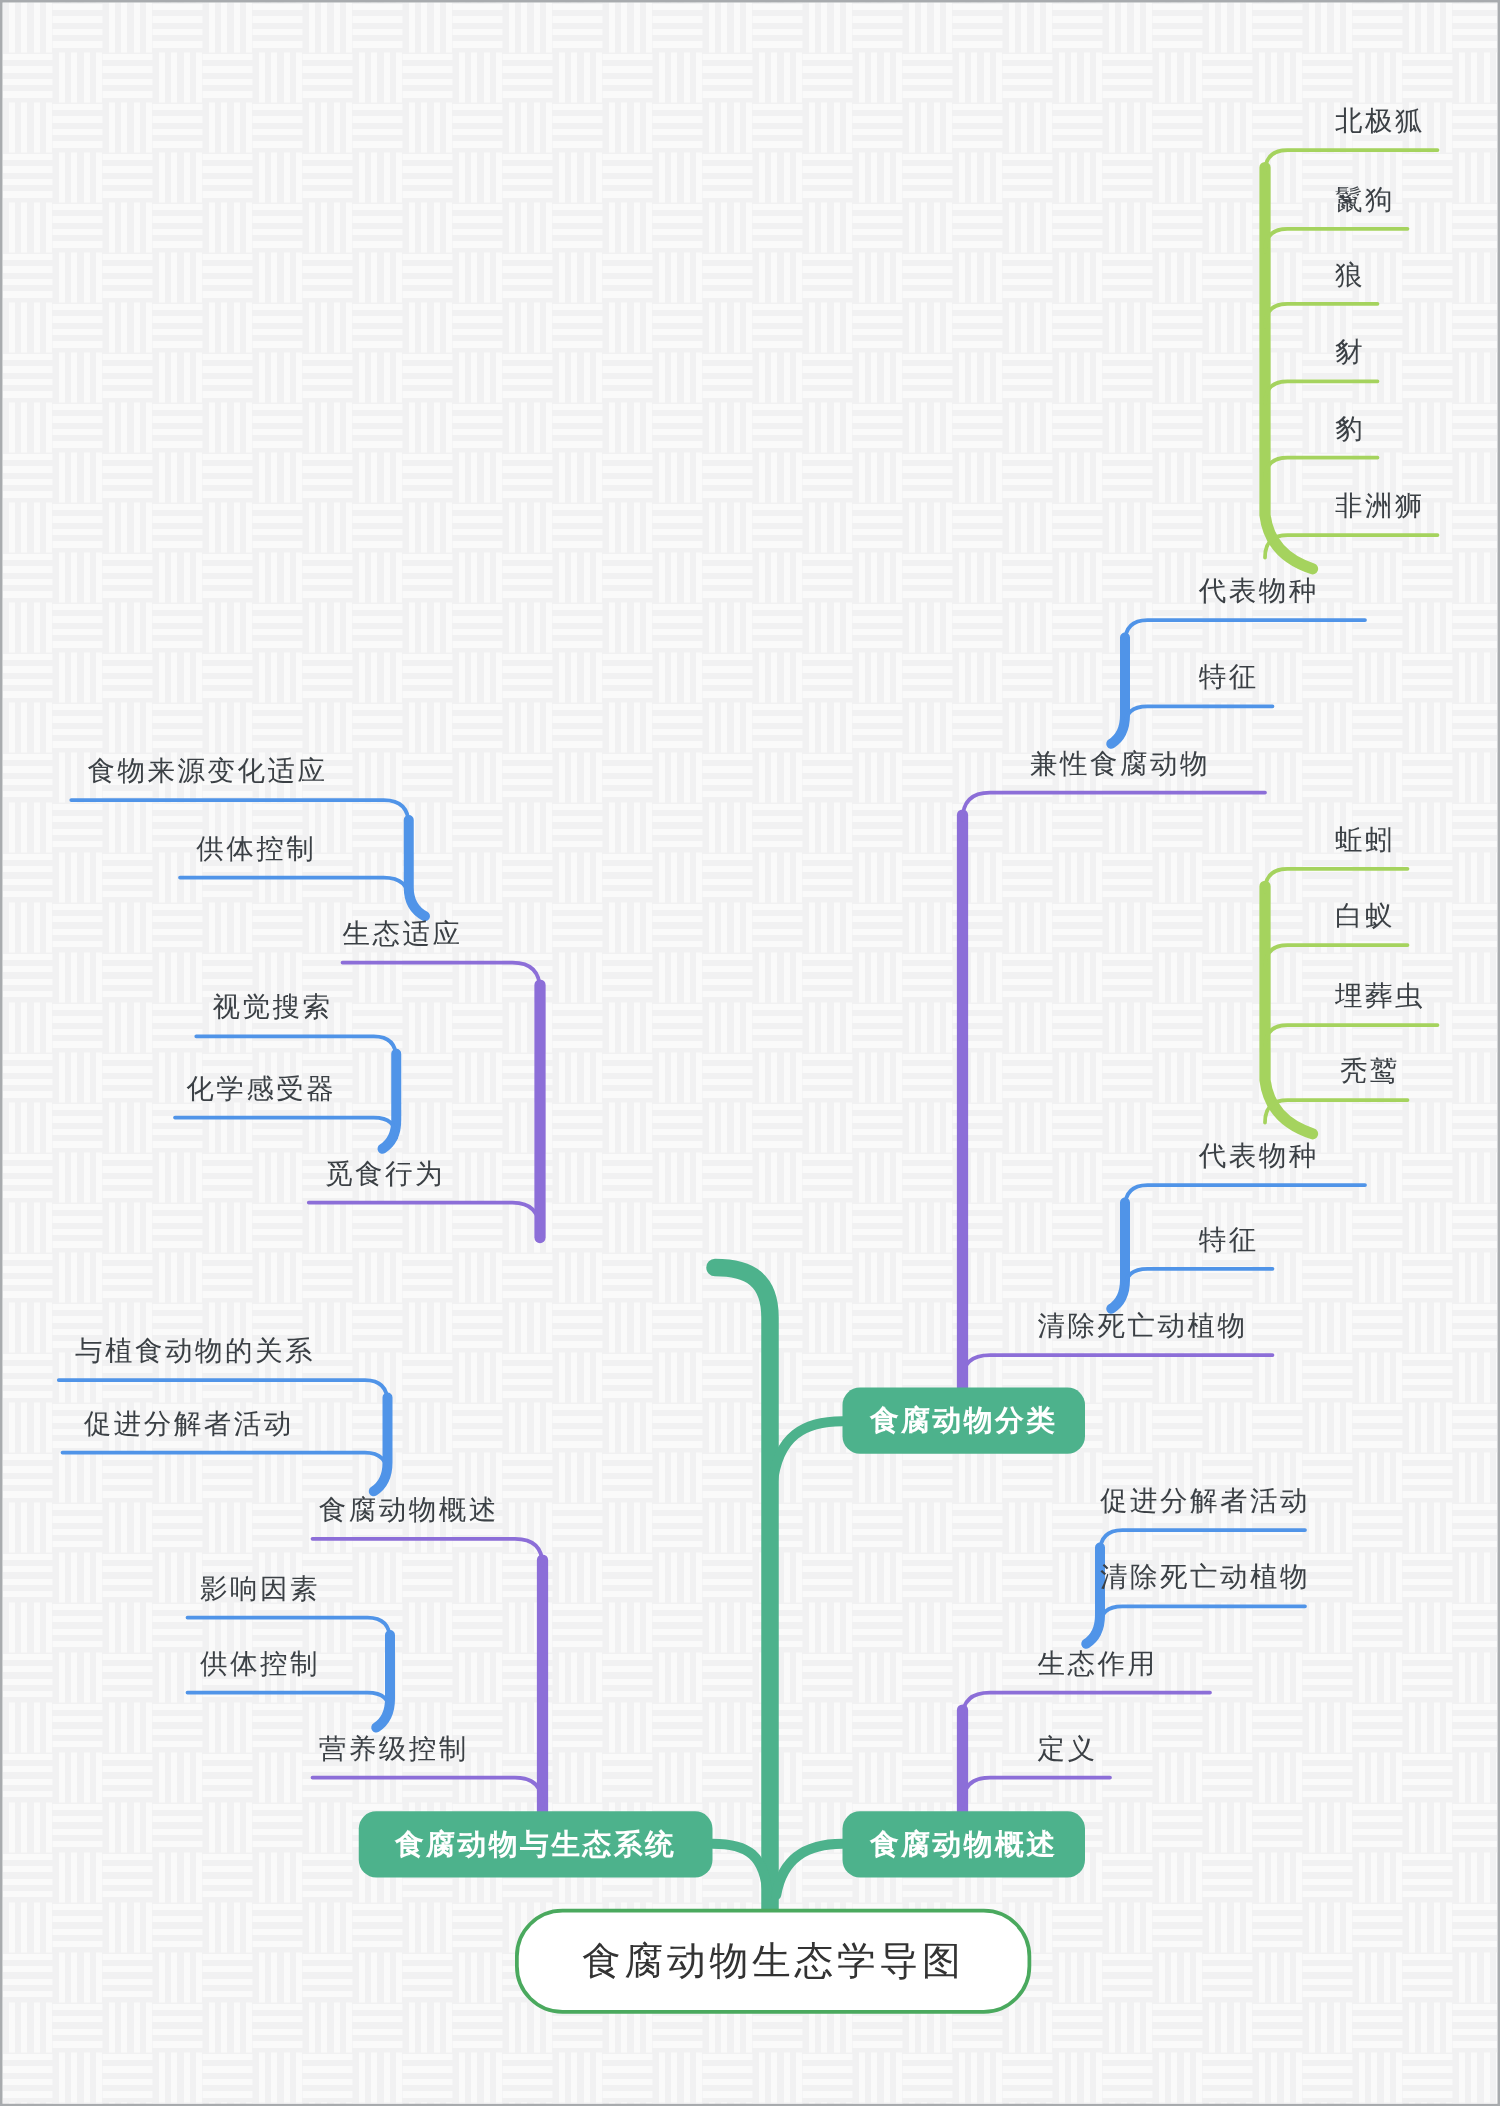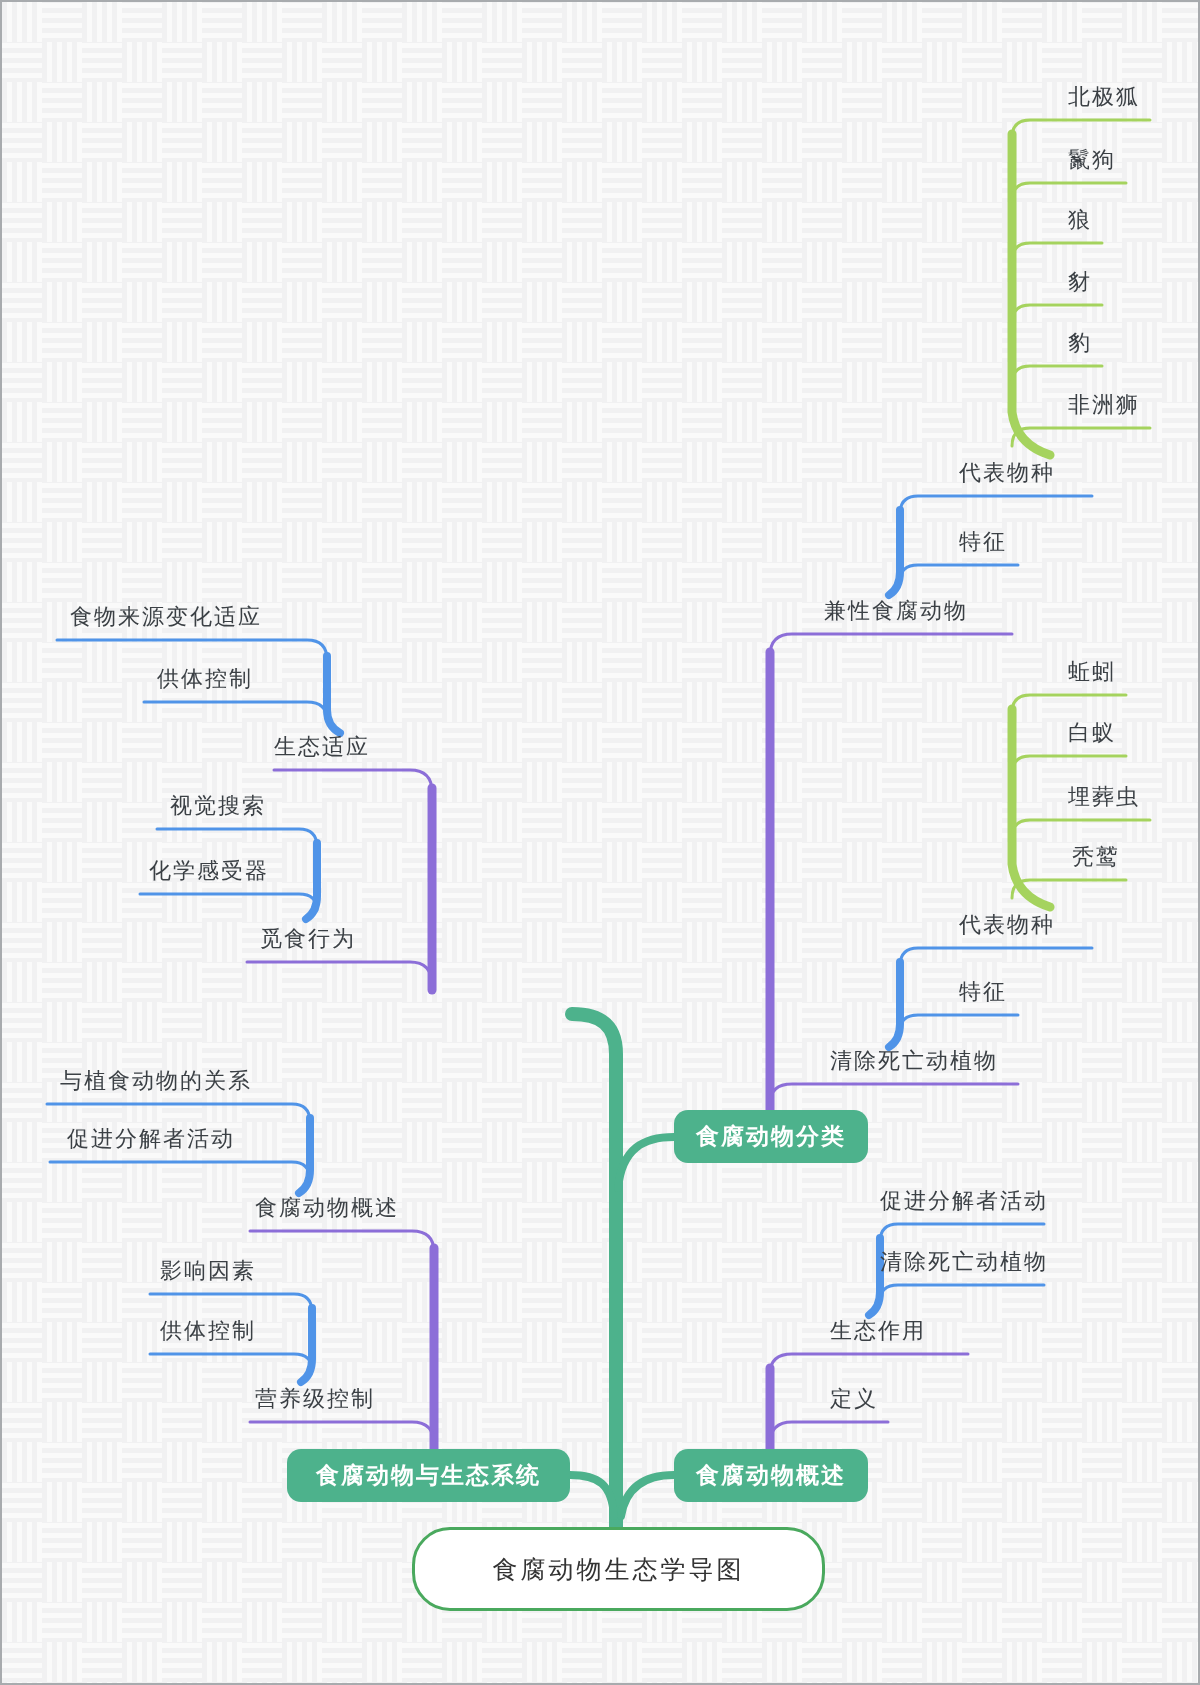--- a/index.html
+++ b/index.html
@@ -53,21 +53,21 @@
     display:flex;align-items:center;justify-content:center;
     color:var(--box-text);font-size:23px;font-weight:bold;letter-spacing:2px;
     white-space:nowrap;cursor:default;
   }
   .root-box{
     position:absolute;z-index:3;
     background:#ffffff;
     border:3px solid var(--root-border);
     border-radius:38px;
     display:flex;align-items:center;justify-content:center;
-    color:#333333;font-size:25px;letter-spacing:3px;white-space:nowrap;cursor:default;
+    color:#333333;font-size:31px;letter-spacing:3px;white-space:nowrap;cursor:default;
   }
 </style>
 </head>
 <body>
 
 <div class="canvas">
 
   <svg class="connectors" width="1196" height="1681" viewBox="0 0 1196 1681">
 
     <g>

